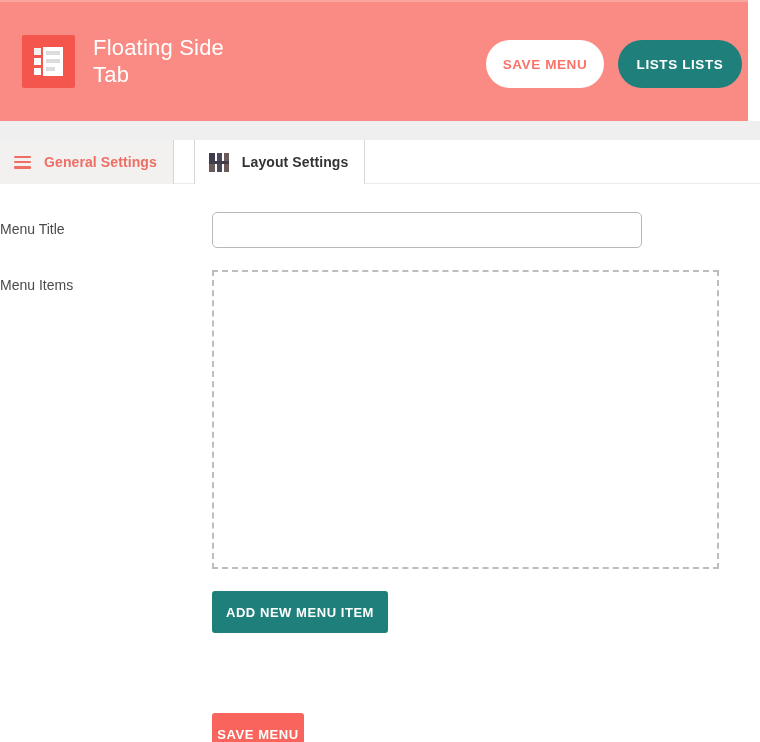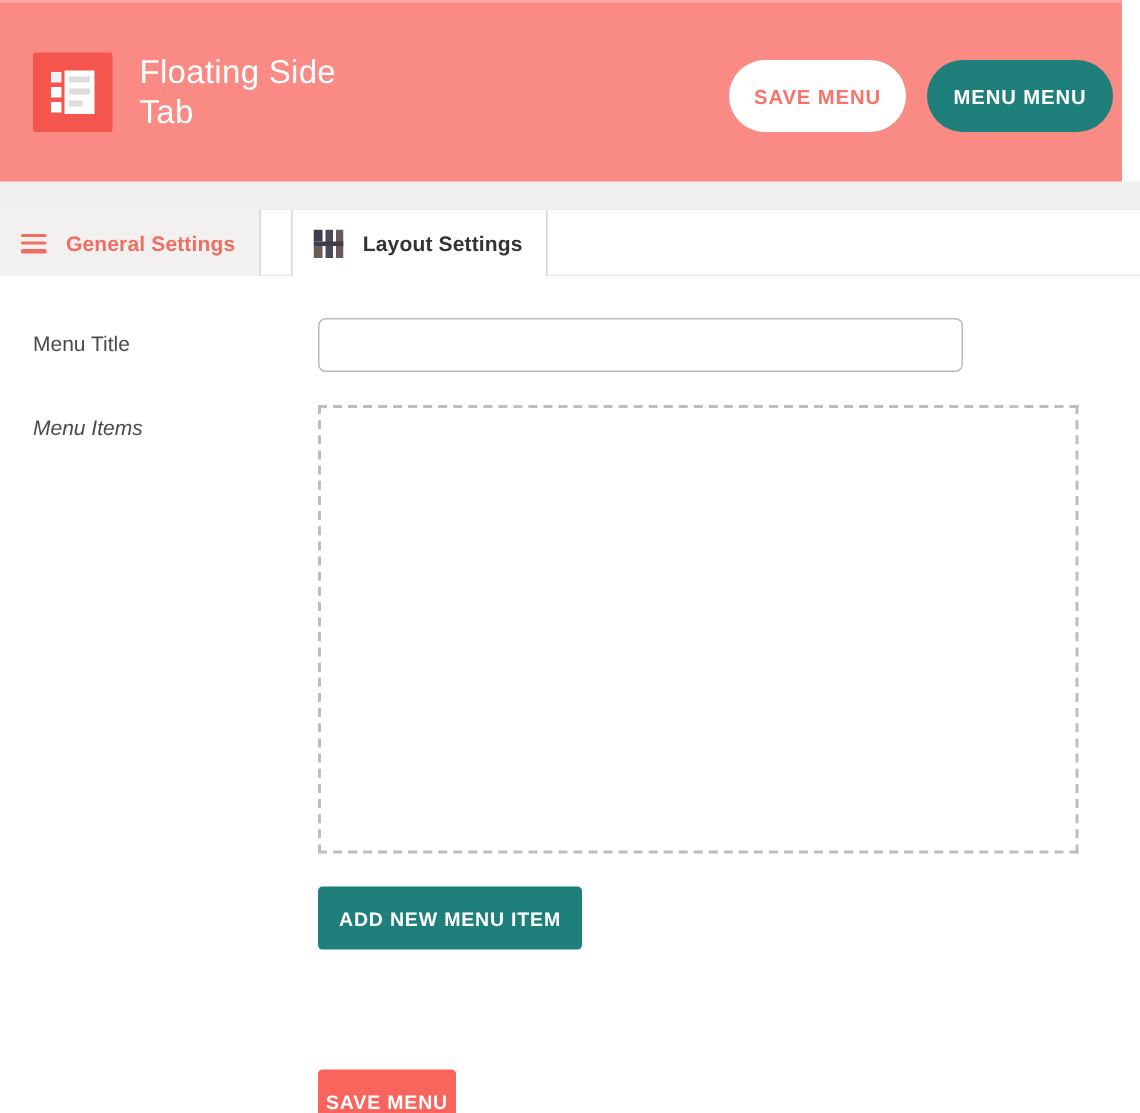--- a/index.html
+++ b/index.html
@@ -161,21 +161,20 @@
     padding-top: 18px;
   }
 
   .field-row {
     display: flex;
     align-items: flex-start;
   }
 
   .field-label {
     width: 212px;
-    padding-left: 22px;
     font-size: 14px;
     color: #4a4a4a;
     line-height: 1;
   }
 
   .menu-title-row { margin-top: 10px; }
   .menu-title-row .field-label { padding-top: 10px; }
 
   .text-input {
     width: 430px;
@@ -184,21 +183,21 @@
     border-radius: 5px;
     background: #ffffff;
     font-family: "Liberation Sans", sans-serif;
     font-size: 14px;
     color: #333333;
     padding: 0 10px;
     outline: none;
   }
 
   .menu-items-row { margin-top: 22px; }
-  .menu-items-row .field-label { padding-top: 8px; font-style: italic; }
+  .menu-items-row .field-label { padding-top: 8px; }
 
   .items-dropzone {
     width: 507px;
     height: 299px;
     border: 2px dashed #bdbdbd;
     background: #ffffff;
   }
 
   .btn-block {
     border: none;
@@ -243,21 +242,21 @@
         <rect x="15" y="7" width="14" height="4" fill="#dcdcdc"></rect>
         <rect x="15" y="15" width="14" height="4" fill="#dcdcdc"></rect>
         <rect x="15" y="23" width="9" height="4" fill="#dcdcdc"></rect>
       </svg>
     </div>
     <div class="brand-title">Floating Side Tab</div>
   </div>
 
   <div class="header-actions">
     <button class="btn-pill btn-save-header">SAVE MENU</button>
-    <button class="btn-pill btn-menu-lists">MENU MENU</button>
+    <button class="btn-pill btn-menu-lists">LISTS LISTS</button>
   </div>
 
 </div>
 
 <div class="gray-band"></div>
 
 <div class="tab-bar">
 
   <div class="tab tab-general">
     <span class="icon-hamburger">

